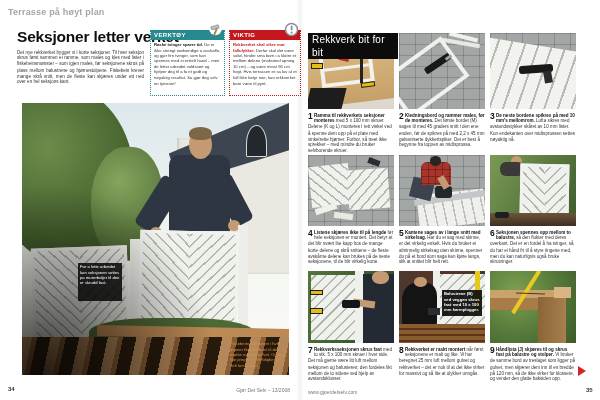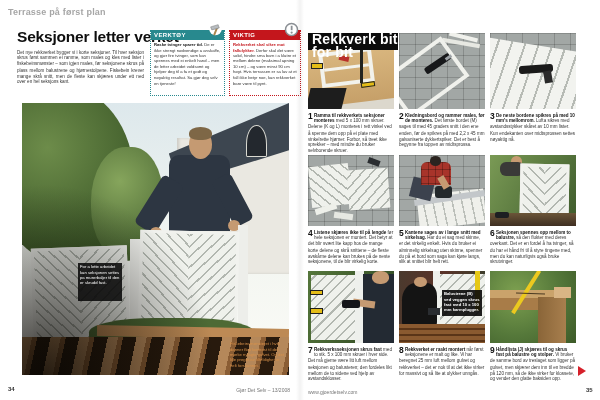--- a/index.html
+++ b/index.html
@@ -15,36 +15,36 @@
   .t60{font-size:7px;line-height:1.3;transform:scale(.6);transform-origin:0 0;width:166.6%;color:#333}
   .kicker{left:8px;top:7px;font-size:9px;font-weight:bold;color:#a6a6a6;letter-spacing:.2px}
   .headline{left:17px;top:28px;font-size:15.5px;font-weight:bold;color:#0e0e0e;letter-spacing:-.2px;margin:0}
   .infobox{position:absolute;top:30px;height:65px}
   .ib-head{position:absolute;left:0;top:0;right:0;height:10px;color:#fff;font-weight:bold;
            font-size:6px;letter-spacing:.4px;padding:2px 0 0 3px;box-sizing:border-box}
   .ib-body{position:absolute;left:0;top:10px;right:0;bottom:0;padding:2px 3px;box-sizing:border-box;overflow:hidden}
   .ib-icon{position:absolute;top:-8px;right:1px;width:15px;height:15px}
   .cap .num{float:left;font-size:13px;font-weight:bold;line-height:11px;margin-right:2px;color:#111}
   .cap b{color:#111}
-  .banner{position:absolute;left:308px;top:33px;width:90px;height:17px;background:#0c0c0c;color:#fff;
-          font-weight:bold;font-size:14px;line-height:13px;padding-left:4px;box-sizing:border-box;
+  .banner{position:absolute;left:308px;top:33px;width:90px;height:26px;background:#0c0c0c;color:#fff;
+          font-weight:normal;font-size:10px;line-height:13px;padding-left:4px;box-sizing:border-box;
           letter-spacing:.2px;z-index:5}
   .folio{position:absolute;font-size:6px;font-weight:bold;color:#333}
   .footsm{position:absolute;font-size:5px;color:#777}
   .gutter{position:absolute;left:296px;top:0;width:8px;height:400px;
           background:linear-gradient(90deg,rgba(0,0,0,0),rgba(0,0,0,.05),rgba(0,0,0,0))}
   .arrow-right{width:0;height:0;border-top:5px solid transparent;border-bottom:5px solid transparent;
           border-left:8px solid #d6202a}
 </style>
 </head>
 <body>
 
 <div id="spread">
 
-  <div class="abs kicker">Terrasse på først plan</div>
+  <div class="abs kicker">Terrasse på høyt plan</div>
   <h1 class="abs headline">Seksjoner letter verket</h1>
 
   <div class="abs" style="left:17px;top:49px;width:127px;height:48px;overflow:hidden">
     <div class="t65" style="text-align:justify">Det nye rekkverket bygger vi i korte seksjoner. Til hver seksjon skrus først sammen ei ramme, som males og kles med lister i fiskebeinsmønster – som igjen males, før seksjonene skrus på plass mellom balustrene og hjørnestolpene. Fiskebein krever mange skrå snitt, men de fleste kan skjæres under ett ned over en hel seksjons kant.</div>
   </div>
 
   <div class="infobox" style="left:150px;width:73px;border-left:1px dotted #28898e;border-right:1px dotted #28898e;border-bottom:1px dotted #28898e">
     <div class="ib-head" style="background:#28898e">VERKTØY</div>
     <span class="ib-icon">
       <svg viewBox="0 0 20 20" width="15" height="15">

